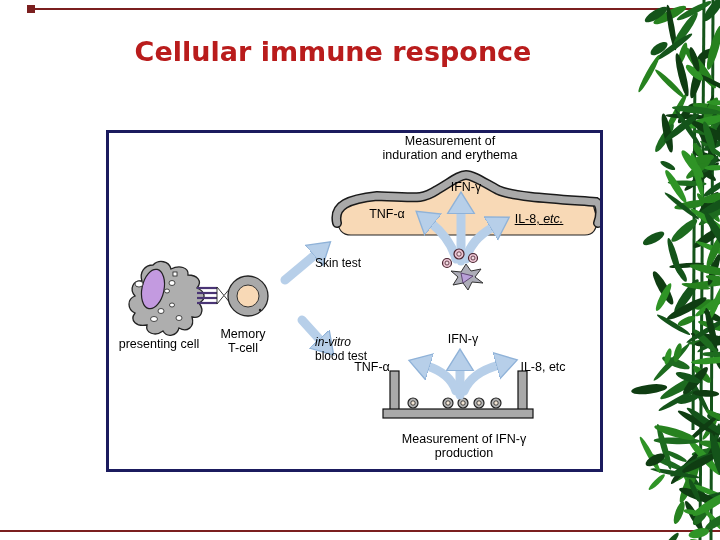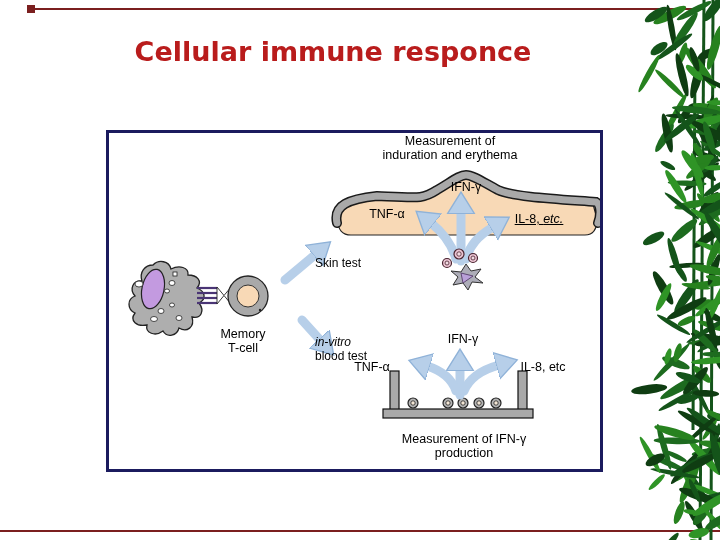--- a/index.html
+++ b/index.html
@@ -318,20 +318,21 @@
     <div class="t ctr" style="left:327px;top:47px;width:60px;">IFN-γ</div>
     <div class="t ctr" style="left:243px;top:74px;width:70px;">TNF-α</div>
     <div class="t ctr inline" style="left:390px;top:79px;width:80px;text-decoration:underline;">
       <span>IL-8, </span><span class="it">etc.</span>
     </div>
 
     <div class="t fs13" style="left:206px;top:123px;width:80px;">Skin test</div>
 
 
     <div class="t ctr" style="left:-10px;top:204px;width:120px;">
+      <span>presenting cell</span>
     </div>
 
     <div class="t ctr" style="left:99px;top:194px;width:70px;">
       <span>Memory</span>
       <span>T-cell</span>
     </div>
 
     <div class="t fs13" style="left:206px;top:166px;width:90px;">
       <span class="it" style="display:block !important;margin-top:36px;">in-vitro</span>
       <span>blood test</span>

